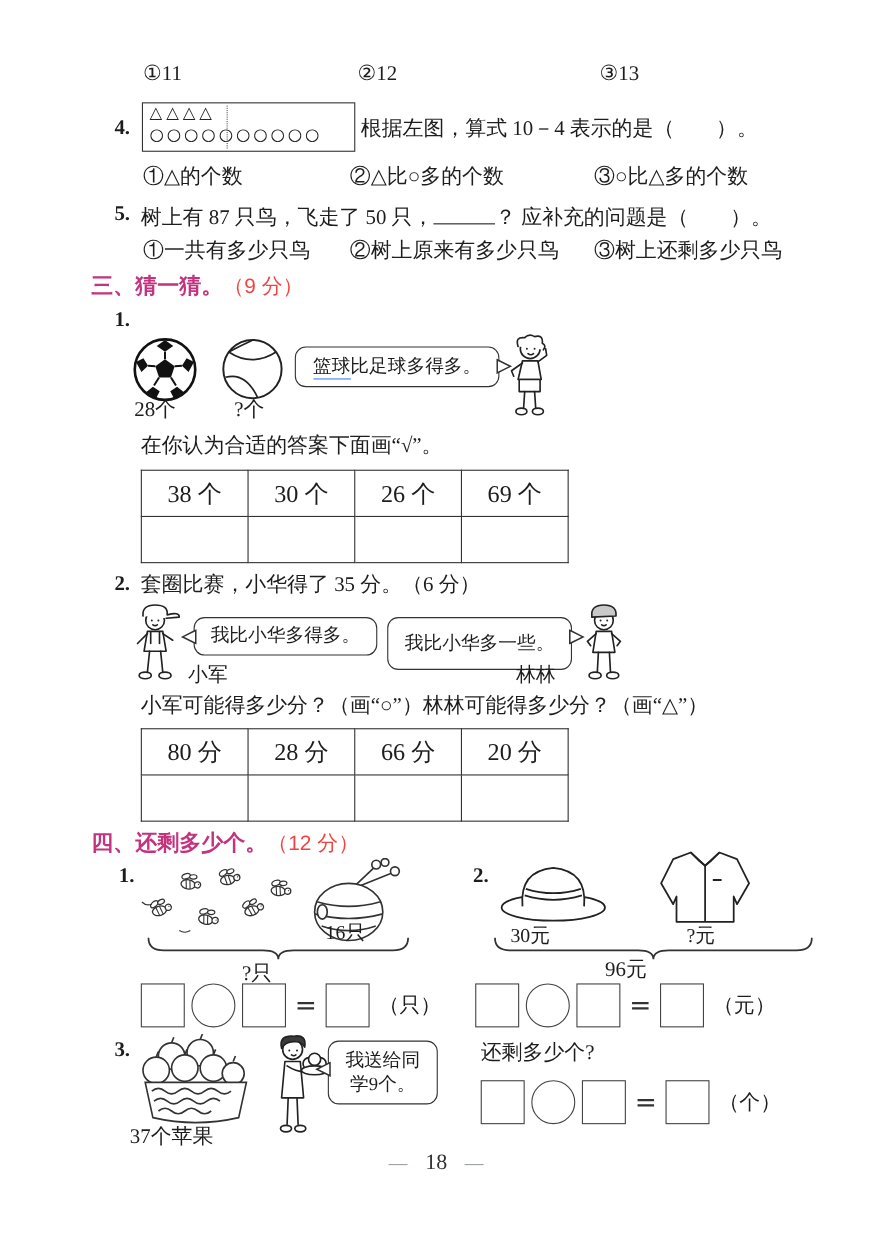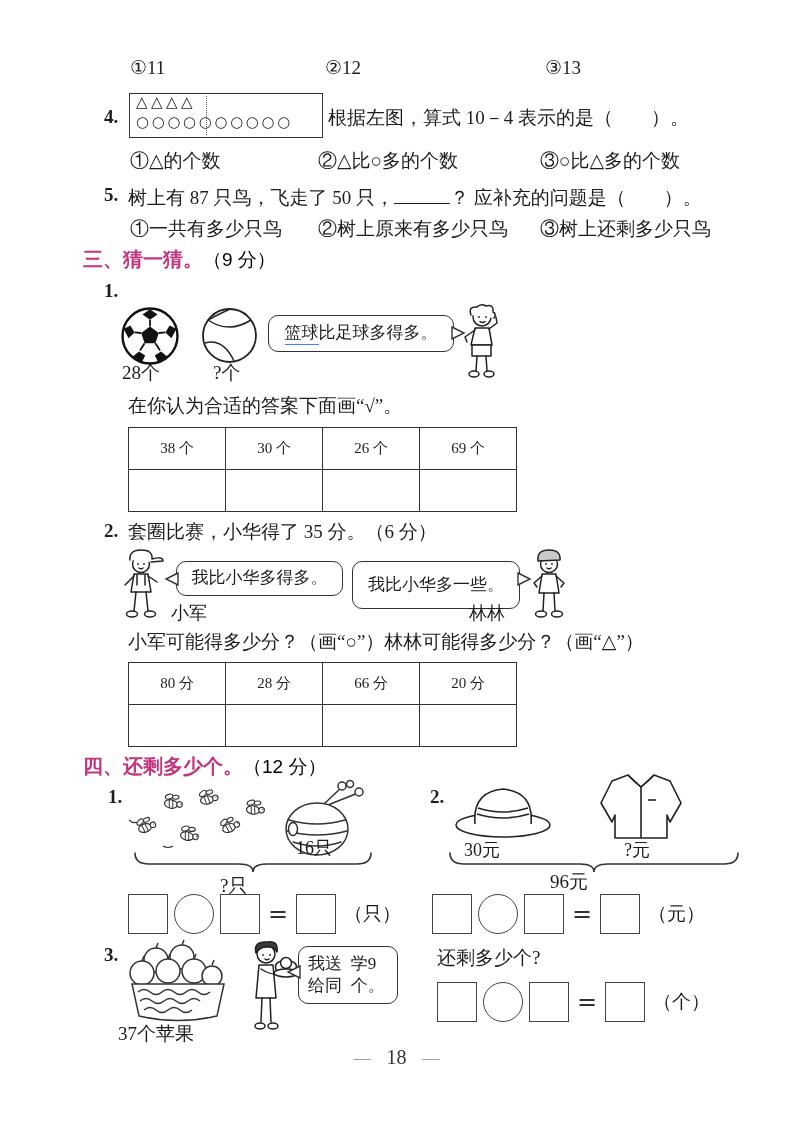--- a/index.html
+++ b/index.html
@@ -5,31 +5,31 @@
   html,body{margin:0;padding:0;background:#fff;}
   #sheet{
     position:relative;width:793px;height:1122px;background:#fff;overflow:hidden;
     font-family:"Liberation Serif","DejaVu Serif",serif;color:#1d1d1d;
   }
   .abs{position:absolute;}
   .t19{font-size:19px;line-height:1.25;}
   .t18{font-size:18px;}
   .qnum{font-weight:bold;font-size:19px;}
   .heading{font-family:"Liberation Sans","DejaVu Sans",sans-serif;font-weight:bold;font-size:20px;color:#c3337e;}
-  .heading .score{font-weight:normal;color:#000000;font-size:19px;}
+  .heading .score{font-weight:normal;color:#ef4444;font-size:19px;}
   
   .shapebox{left:129px;top:93px;width:192px;height:43px;border:1.6px solid #333;
             font-family:"DejaVu Sans",sans-serif;color:#222;}
   .shapebox .tri{position:absolute;left:6px;top:-1px;font-size:15px;letter-spacing:3.5px;}
   .shapebox .cir{position:absolute;left:6px;top:19px;font-size:15px;letter-spacing:2.6px;}
   .shapebox .dotline{position:absolute;left:76px;top:2px;bottom:2px;border-left:1.6px dotted #555;}
   .blank{display:inline-block;width:56px;border-bottom:1.3px solid #222;height:1em;vertical-align:baseline;}
   
   table.anstable{position:absolute;border-collapse:collapse;background:#fff;}
-  table.anstable td{width:96px;height:41px;border:1.4px solid #333;text-align:center;font-size:15px;padding:0;}
+  table.anstable td{width:96px;height:41px;border:1.4px solid #333;text-align:center;font-size:22px;padding:0;}
   
   .bubble{position:absolute;border:1.5px solid #333;border-radius:10px;background:#fff;
           display:flex;align-items:center;justify-content:center;font-size:17px;line-height:1.3;
           padding:0 9px;box-sizing:border-box;}
   .bubble .u{border-bottom:1px solid #3b82f6;}
   .tail{position:absolute;top:10px;}
   .tail svg{display:block;}
   
   .eq{position:absolute;display:flex;align-items:center;gap:6px;}
   .eq .sq{width:38px;height:38px;border:1.8px solid #444;background:#fff;}
@@ -360,21 +360,21 @@
         <circle cx="51" cy="29" r="5.5"></circle>
         <circle cx="46" cy="25" r="5.5"></circle>
       <ellipse cx="46" cy="35" rx="12" ry="4"></ellipse>
       <line x1="22" y1="60" x2="21" y2="84"></line>
         <line x1="30" y1="60" x2="31" y2="84"></line>
       <ellipse cx="20" cy="88" rx="5" ry="3"></ellipse>
         <ellipse cx="33" cy="88" rx="5" ry="3"></ellipse>
     </g>
   </svg>
 
-  <div class="bubble" style="left:298px;top:946px;width:100px;height:58px;flex-direction:row;">
+  <div class="bubble" style="left:298px;top:946px;width:100px;height:58px;flex-direction:column;">
     <span>我送给同</span>
     <span>学9个。</span>
     <span class="tail" style="left:-13px;top:18px">
       <svg width="15" height="14">
           <path d="M14,1 L2,7 L14,13 Z" fill="#fff" stroke="#333" stroke-width="1.4"></path>
         </svg>
     </span>
   </div>
 
   <span class="abs t19" style="left:118px;top:1022px">37个苹果</span>

